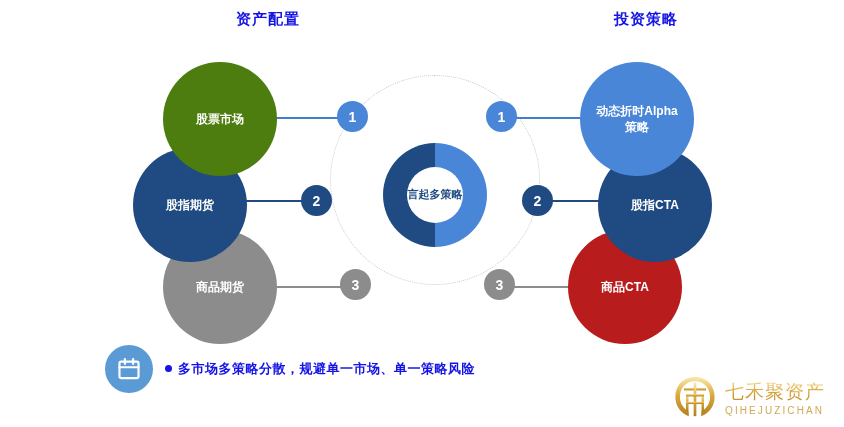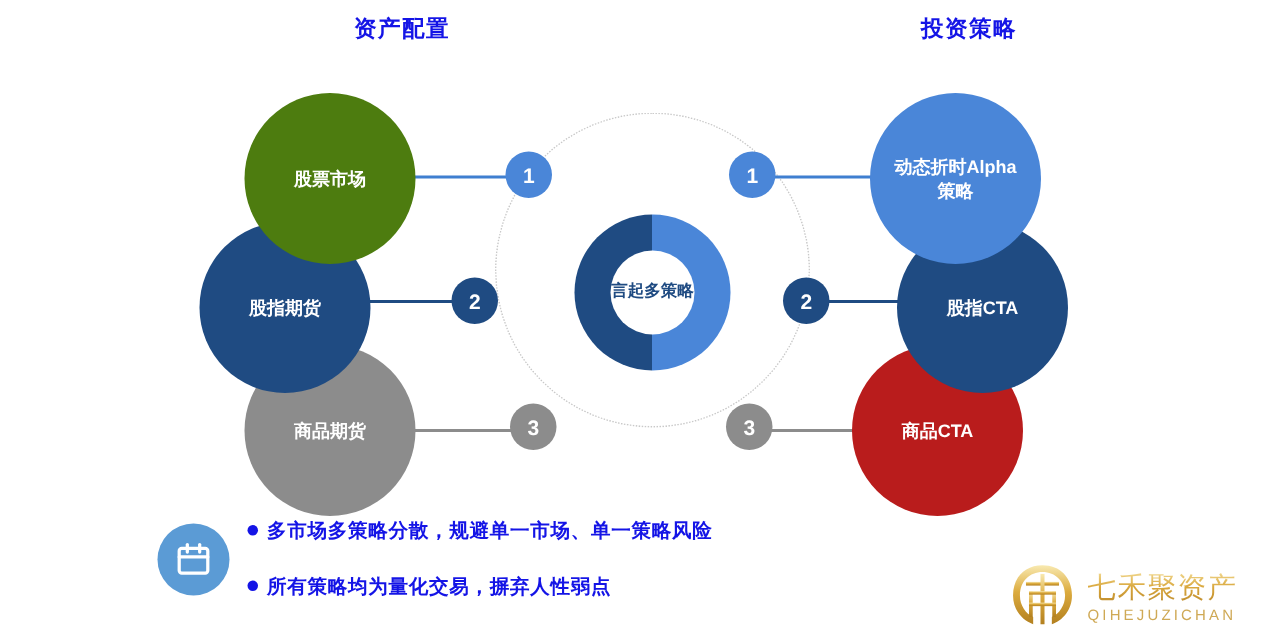--- a/index.html
+++ b/index.html
@@ -129,21 +129,21 @@
 
   
   #footer { position: absolute; left: 105px; top: 345px; display: flex; align-items: center; gap: 12px; }
   #footer-icon {
     width: 48px; height: 48px;
     border-radius: 50%;
     background: #5b9bd5;
     display: flex; align-items: center; justify-content: center;
     flex: 0 0 auto;
   }
-  #footer-list { display: flex; flex-direction: column; gap: 19px; }
+  #footer-list { display: flex; flex-direction: row; gap: 19px; }
   .bullet-row { display: flex; align-items: baseline; gap: 6px; }
   .bullet-dot {
     width: 7px; height: 7px;
     background: #1414e6;
     border-radius: 50%;
     flex: 0 0 auto;
     position: relative; top: -1px;
   }
   .bullet-text {
     color: #1414e6;
@@ -231,24 +231,20 @@
         <rect x="3.2" y="5.2" width="17.6" height="15.2" rx="1.6"></rect>
         <line x1="3.2" y1="10.4" x2="20.8" y2="10.4"></line>
         <line x1="8.2" y1="2.8" x2="8.2" y2="7.4"></line>
         <line x1="15.8" y1="2.8" x2="15.8" y2="7.4"></line>
       </svg>
     </div>
     <div id="footer-list">
       <div class="bullet-row">
         <span class="bullet-dot" style="background: rgb(20, 20, 230);"></span>
         <span class="bullet-text" style="color: rgb(20, 20, 230);">多市场多策略分散，规避单一市场、单一策略风险</span>
-      </div>
-      <div class="bullet-row">
-        <span class="bullet-dot" style="background: rgb(20, 20, 230);"></span>
-        <span class="bullet-text" style="color: rgb(20, 20, 230);">所有策略均为量化交易，摒弃人性弱点</span>
       </div>
     </div>
   </div>
 
   <div id="logo">
     <svg id="logo-mark" viewBox="0 0 48 48">
       <defs>
         <linearGradient id="gold" x1="0" y1="0" x2="0" y2="1">
           <stop offset="0%" stop-color="#f8e9b0"></stop>
           <stop offset="45%" stop-color="#dcab3e"></stop>

